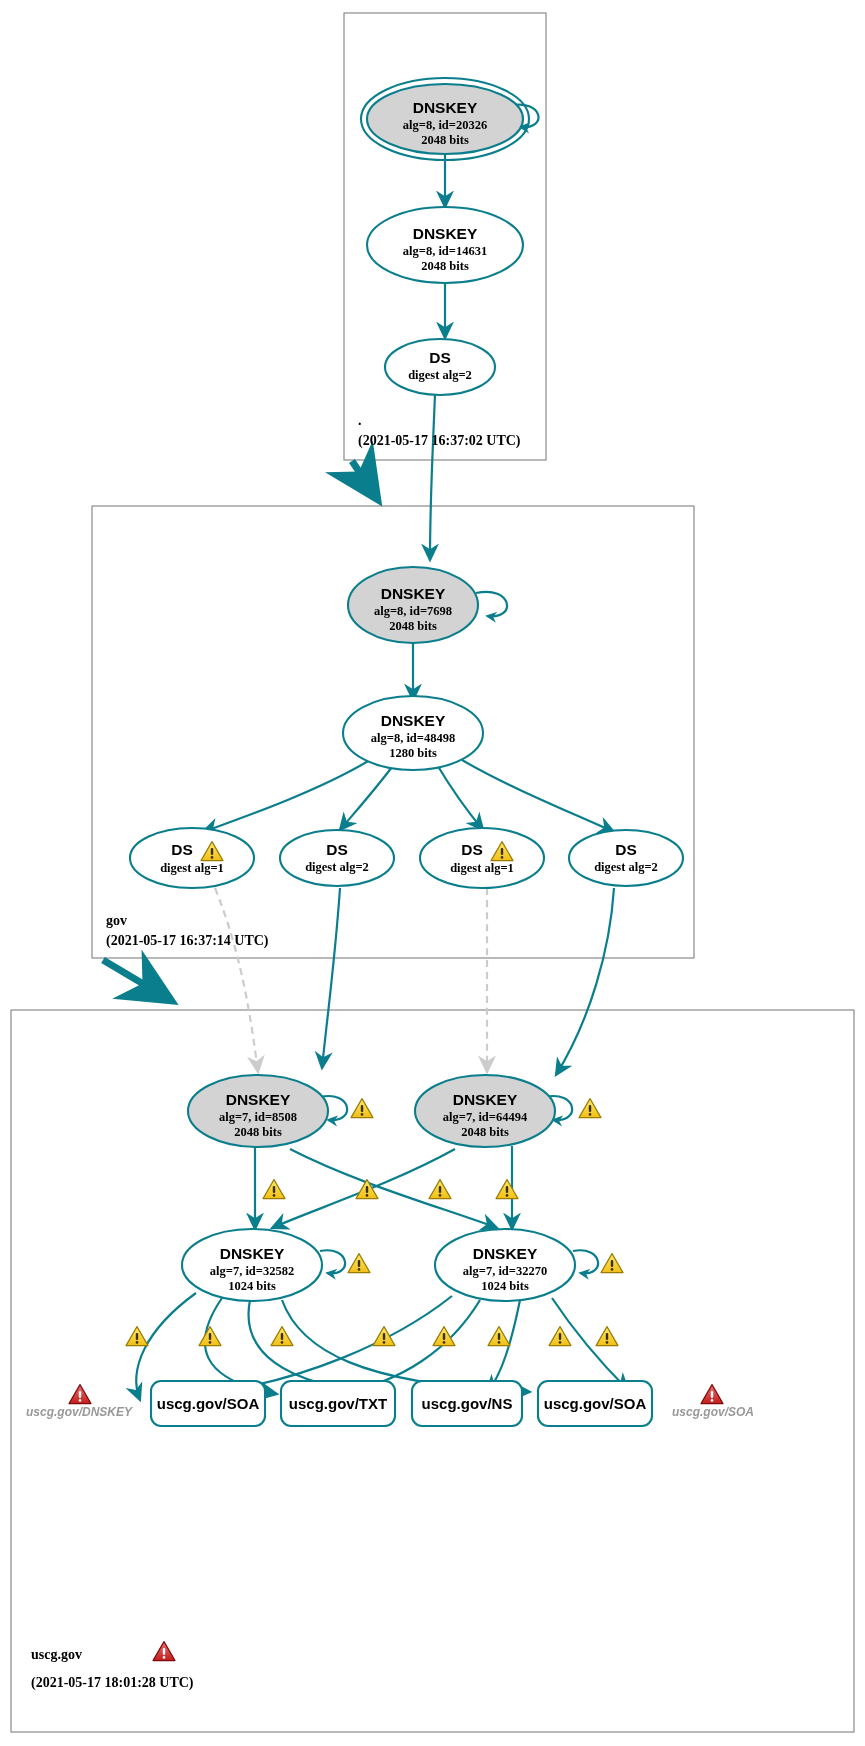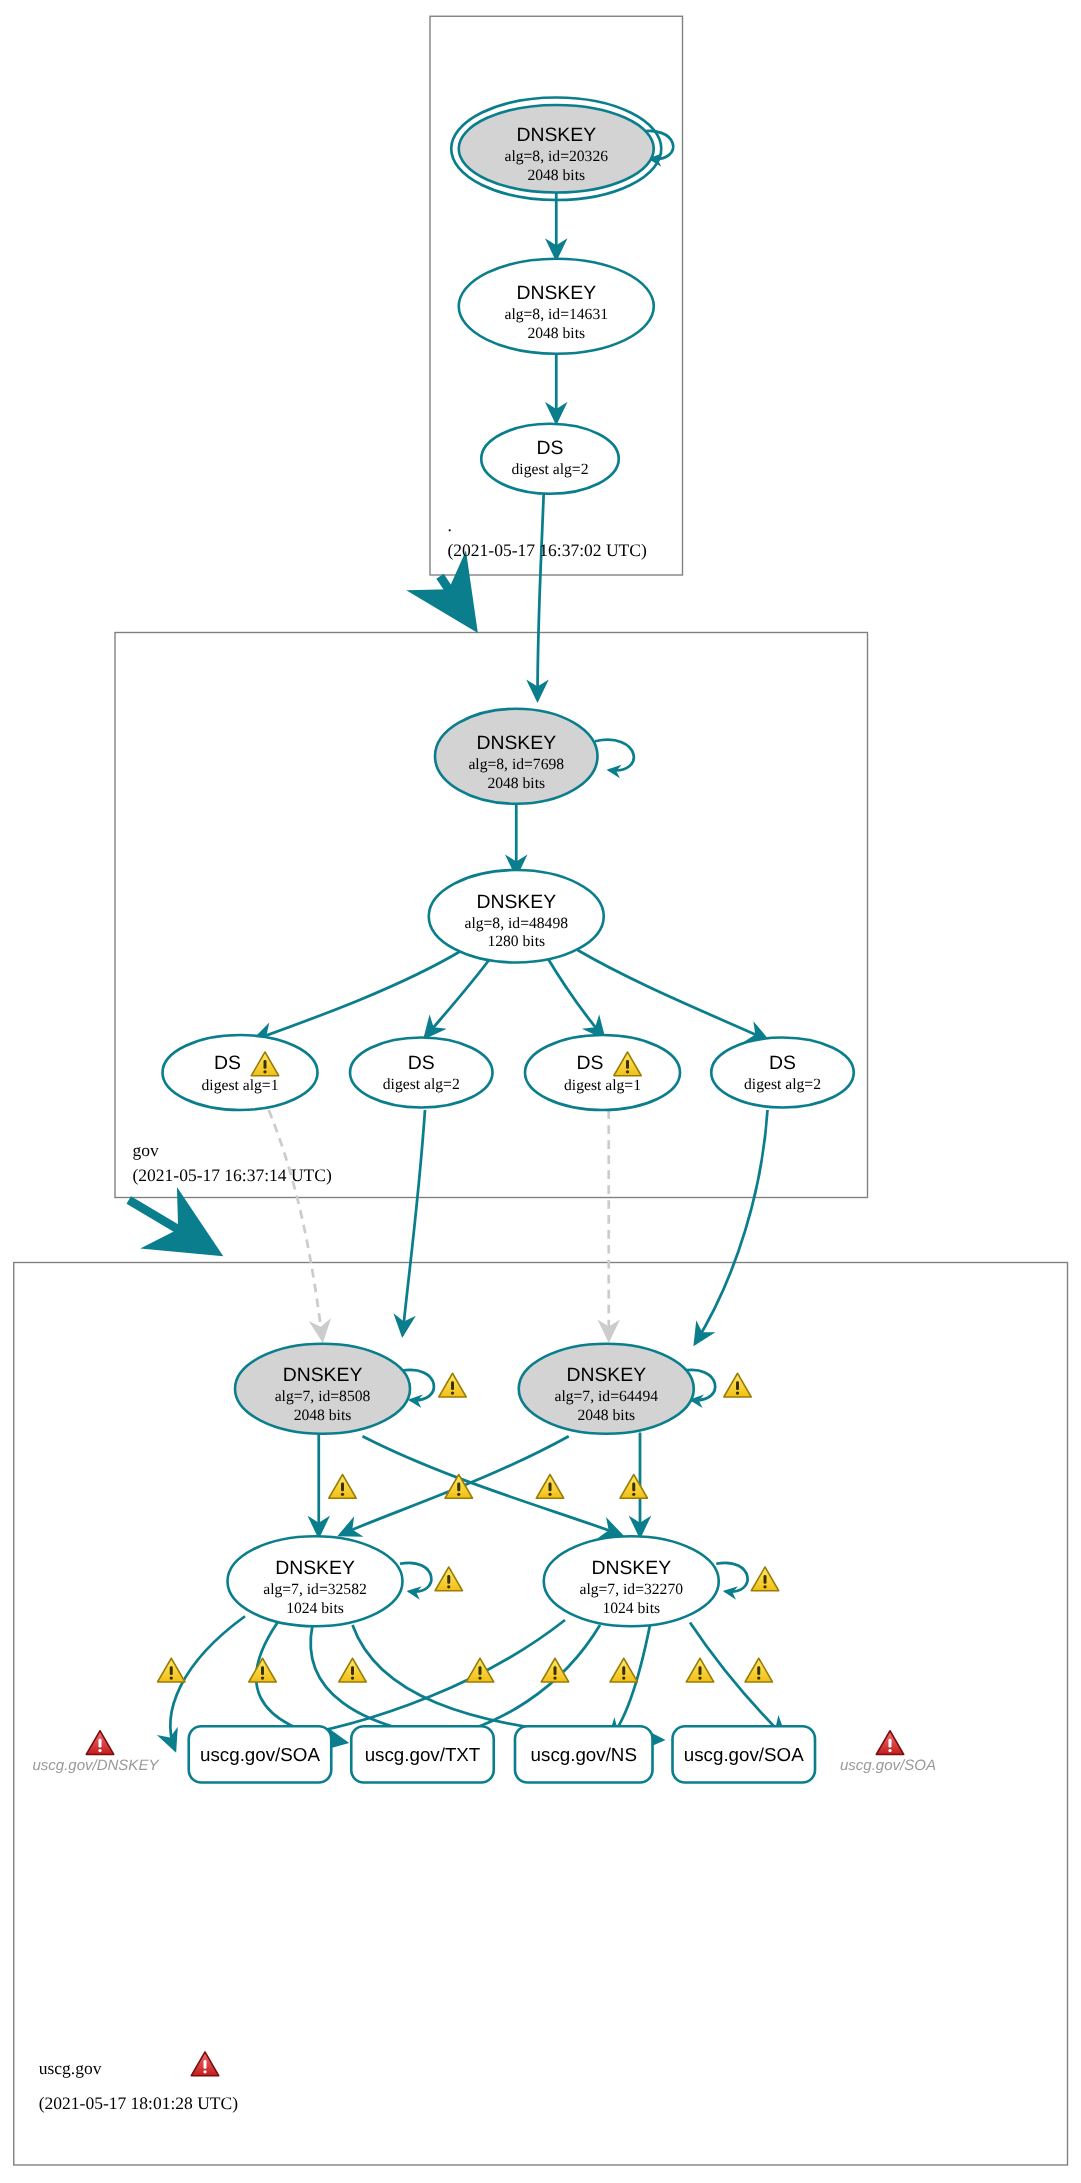--- a/index.html
+++ b/index.html
@@ -1,18 +1,18 @@
 <!DOCTYPE html>
 <html><head>
 <meta charset="utf-8">
 <style>
   html,body{margin:0;padding:0;background:#ffffff;}
   body{width:865px;height:1746px;position:relative;
        font-family:"Liberation Sans", sans-serif;color:#000;}
-  #canvas{position:absolute;inset:0;width:865px;height:1694px;}
+  #canvas{position:absolute;inset:0;width:865px;height:1694px;font-weight:bold;}
   svg{position:absolute;left:0;top:0;width:865px;height:1746px;overflow:visible;}
   .zone-box{fill:none;stroke:#808080;stroke-width:1.1;}
   .edge{fill:none;stroke:#0a7e8c;stroke-width:2.2;}
   .edge-thick{fill:none;stroke:#0a7e8c;stroke-width:7;}
   .edge-dash{fill:none;stroke:#cccccc;stroke-width:2.2;stroke-dasharray:7,5;}
   .node-ell{stroke:#0a7e8c;stroke-width:2.1;}
   .ell-plain{fill:#ffffff;}
   .ell-secure{fill:#d3d3d3;}
   .rrset-box{fill:#ffffff;stroke:#0a7e8c;stroke-width:2.1;}
   text{font-family:"Liberation Sans", sans-serif;}

